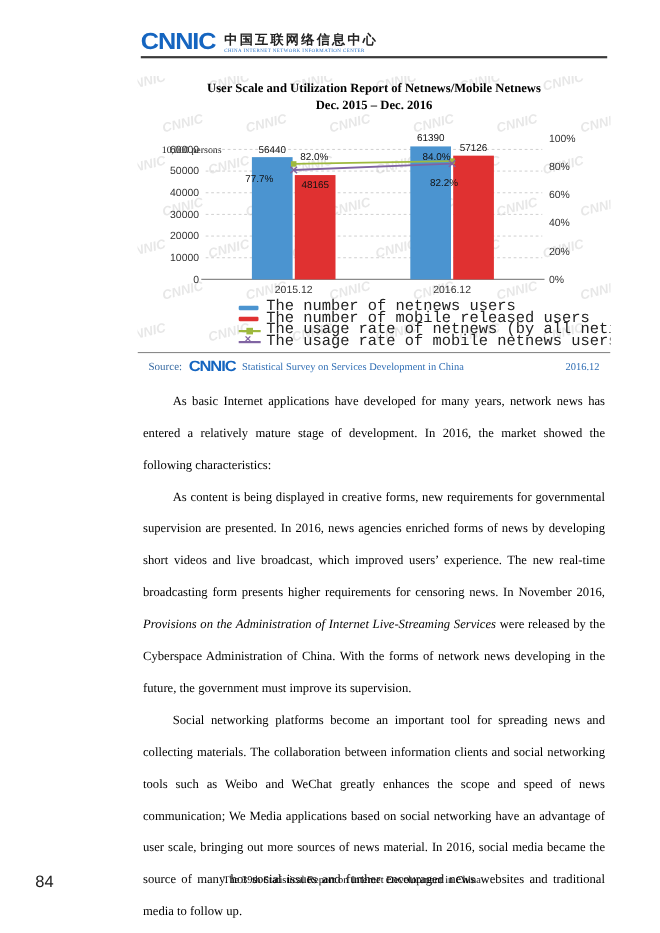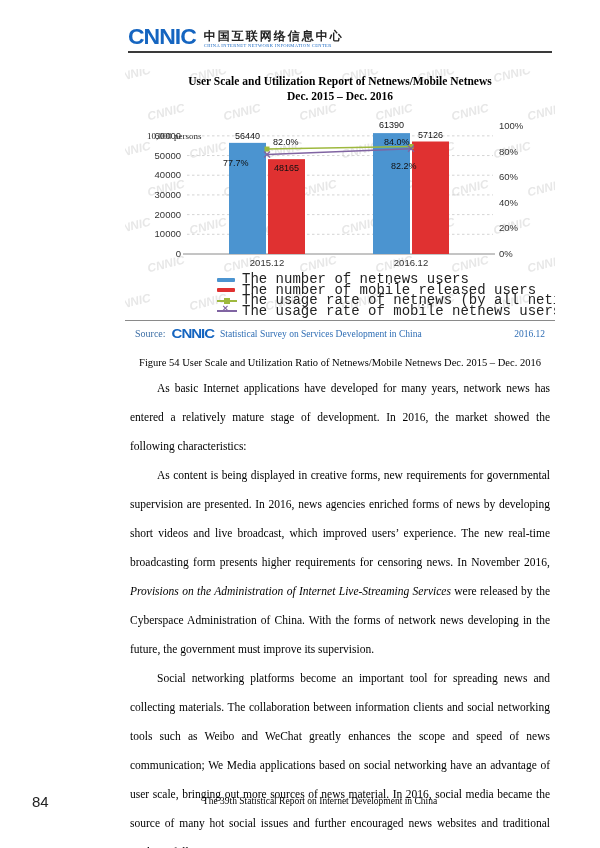--- a/index.html
+++ b/index.html
@@ -194,21 +194,20 @@
         </div>
       </div>
     <div class="source-row">
       <span class="src-label">Source:</span>
       <span class="src-logo">CNNIC</span>
       <span class="src-text">Statistical Survey on Services Development in China</span>
       <span class="src-date">2016.12</span>
     </div>
   </div>
 
-  <div class="caption">Figure 54 User Scale and Utilization Ratio of Netnews/Mobile Netnews Dec. 2015 – Dec. 2016</div>
 
   <div class="body-text">
     <p>As basic Internet applications have developed for many years, network news has entered a relatively mature stage of development. In 2016, the market showed the following characteristics:</p>
     <p><span>As content is being displayed in creative forms, new requirements for governmental supervision are presented. In 2016, news agencies enriched forms of news by developing short videos and live broadcast, which improved users’ experience. The new real-time broadcasting form presents higher requirements for censoring news. In November 2016, </span><i>Provisions on the Administration of Internet Live-Streaming Services</i><span> were released by the Cyberspace Administration of China. With the forms of network news developing in the future, the government must improve its supervision.</span></p>
     <p>Social networking platforms become an important tool for spreading news and collecting materials. The collaboration between information clients and social networking tools such as Weibo and WeChat greatly enhances the scope and speed of news communication; We Media applications based on social networking have an advantage of user scale, bringing out more sources of news material. In 2016, social media became the source of many hot social issues and further encouraged news websites and traditional media to follow up.</p>
 
   </div>
 
   <div class="footer">
     <span class="page-num">84</span>

